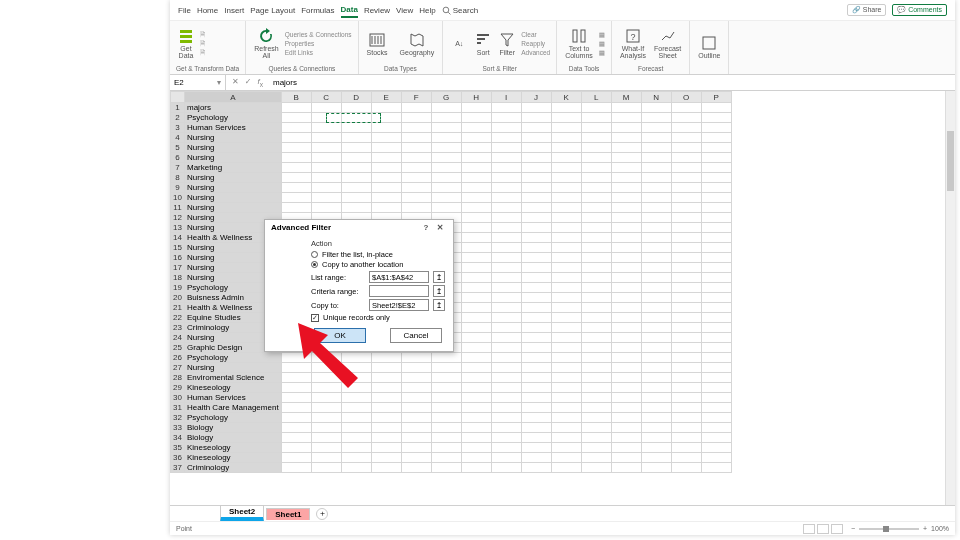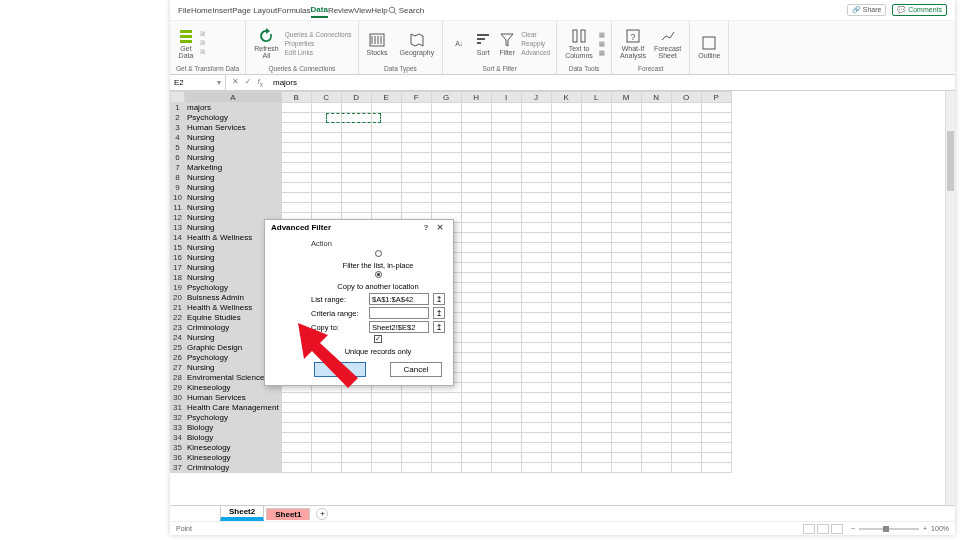--- a/index.html
+++ b/index.html
@@ -9,21 +9,21 @@
     --grid-border: #d6d6d6;
     --header-bg: #e6e6e6;
     --sel-blue: #0078d4;
     --ok-blue: #cce4f7;
   }
   * { box-sizing: border-box; font-family: "Segoe UI", Arial, sans-serif; }
   body { margin: 0; background: #888; }
   .stage { width: 960px; height: 540px; background: #fff; position: relative; overflow: hidden; margin: 0 auto; }
   .frame { position: absolute; left: 170px; top: 0; right: 5px; bottom: 5px; background: #fff; box-shadow: 0 0 5px rgba(0,0,0,0.2); display:flex; flex-direction:column;}
   
-  .menubar { height:18px; display:flex; align-items:center; gap:0; padding:10px 8px; font-size:8px; color:#444; border-bottom:1px solid #eee;}
+  .menubar { height:18px; display:flex; align-items:center; gap:6px; padding:10px 8px; font-size:8px; color:#444; border-bottom:1px solid #eee;}
   .menubar .tab { padding:2px 0; cursor:default;}
   .menubar .tab.active { color:#107c41; border-bottom:2px solid #107c41; font-weight:600;}
   .menubar .spacer { flex:1; }
   .menubar .right { display:flex; gap:6px; align-items:center;}
   .rbtn { border:1px solid #ccc; font-size:7px; padding:1px 4px; border-radius:2px; color:#555;}
   .rbtn.comments { border-color:#107c41; color:#107c41;}
   
   .ribbon { background:#fafafa; border-bottom:1px solid var(--border-gray); display:flex; font-size:7px; color:#555; height:54px;}
   .rgroup { border-right:1px solid #e0e0e0; padding:2px 6px; display:flex; flex-direction:column; }
   .rgroup .body { flex:1; display:flex; align-items:center; gap:4px;}
@@ -64,21 +64,21 @@
   
   .vscroll { position:absolute; right:0; top:0; bottom:0; width:10px; background:#f0f0f0; border-left:1px solid #ddd;}
   .vscroll .thumb{ position:absolute; left:1px; right:1px; top:40px; height:60px; background:#c8c8c8;}
   
   .dialog { position:absolute; width:190px; background:#fff; border:1px solid #b0b0b0; box-shadow:2px 2px 6px rgba(0,0,0,0.25); font-size:8px;}
   .dialog .titlebar{ display:flex; align-items:center; padding:3px 6px; font-weight:600;}
   .dialog .titlebar .sp{flex:1;}
   .dialog .titlebar .wb{ width:14px; text-align:center; color:#555;}
   .dialog .content{ padding:4px 8px 8px;margin-left:38px;}
   .dlabel{ font-size:7.5px; color:#333; margin-bottom:2px;}
-  .radio, .chk { display:flex; align-items:center; gap:4px; font-size:7.5px; margin:1px 0;flex-direction:column;}
+  .radio, .chk { display:flex; align-items:center; gap:4px; font-size:7.5px; margin:1px 0;}
   .radio .r { width:7px; height:7px; border:1px solid #555; border-radius:50%; display:flex; align-items:center; justify-content:center;}
   .radio .r.on::after{content:""; width:3px; height:3px; background:#333; border-radius:50%;}
   .chk .c{ width:8px; height:8px; border:1px solid #555; display:flex; align-items:center; justify-content:center; font-size:7px; color:#333;}
   .frow{ display:flex; align-items:center; margin:2px 0; gap:4px;}
   .frow label{ width:54px; font-size:7.5px;}
   .frow .inp{ flex:1; border:1px solid #888; height:12px; padding:0 2px; font-size:7.5px; display:flex; align-items:center;}
   .frow .pick{ width:12px; height:12px; border:1px solid #888; display:flex; align-items:center; justify-content:center;}
   .dbtns{ display:flex; justify-content:center; gap:24px; margin-top:6px;}
   .dbtn{ width:52px; height:15px; border:1px solid #888; display:flex; align-items:center; justify-content:center; font-size:8px;}
   .dbtn.ok{ background:var(--ok-blue); border-color:#2b6fab;}

